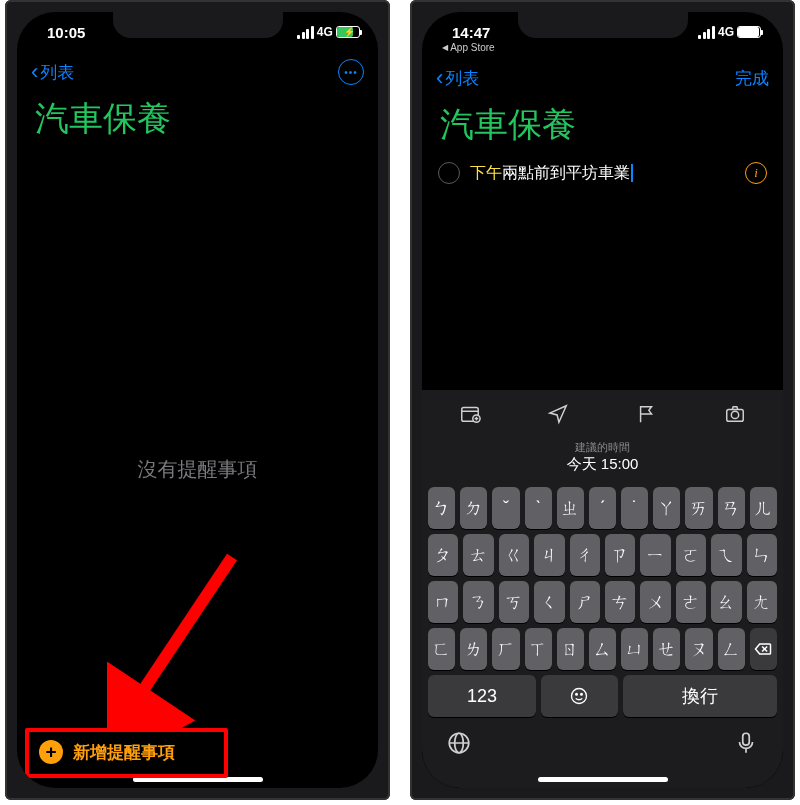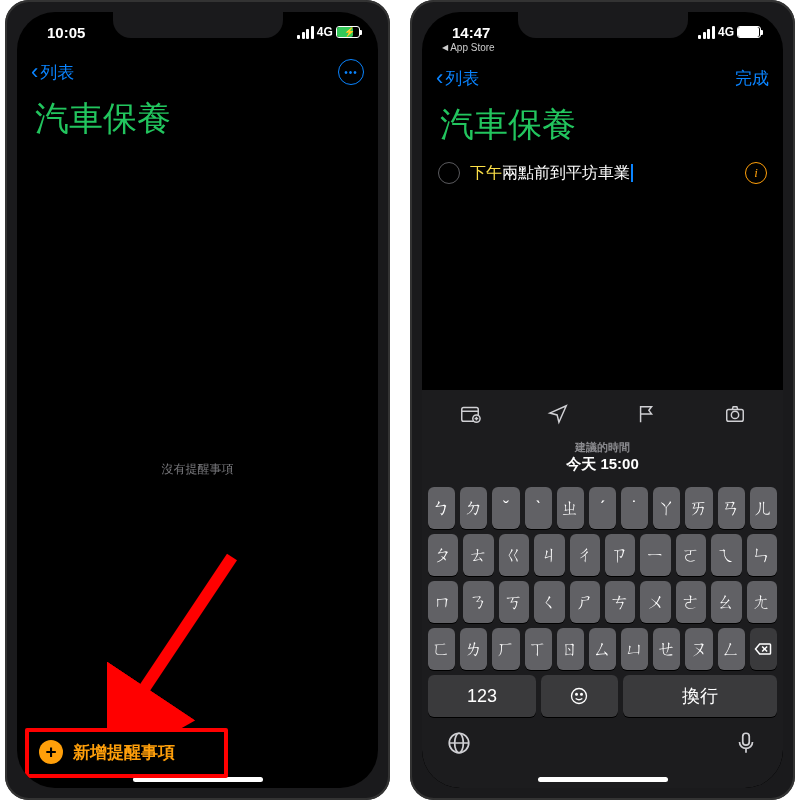--- a/index.html
+++ b/index.html
@@ -9,21 +9,21 @@
     display: flex;
     gap: 20px;
     padding: 0 5px;
     width: 800px;
     height: 805px;
   }
   .phone {
     width: 385px;
     height: 800px;
     background: #1a1a1c;
-    border-radius: 24px;
+    border-radius: 6px;
     padding: 12px;
     position: relative;
     box-shadow: inset 0 0 0 2px #333;
   }
   .screen {
     width: 100%;
     height: 100%;
     background: #000;
     border-radius: 38px;
     overflow: hidden;
@@ -92,21 +92,21 @@
     font-weight:400;
     padding: 4px 18px 8px;
   }
 
   .empty-placeholder {
     flex:1;
     display:flex;
     align-items:center;
     justify-content:center;
     color:#7a7a7e;
-    font-size:12px;
+    font-size:20px;
   }
 
   .bottom-add {
     position:absolute;
     bottom:14px; left:12px; right:12px;
     height:44px;
     display:flex;
     align-items:center;
     gap:10px;
     color:#ff9f0a;
@@ -178,21 +178,20 @@
     justify-content:space-around;
     align-items:center;
     height:40px;
     color:#d0d0d4;
   }
   .kb-toolbar svg { width:22px; height:22px; stroke:#d0d0d4; fill:none; stroke-width:1.6; }
   .suggestion {
     text-align:center;
     padding:4px 0 8px;
     color:#fff;
-    font-weight:bold;
   }
   .suggestion .label { font-size:11px; color:#8a8a8e; }
   .suggestion .value { font-size:15px; }
   .kb-row {
     display:flex;
     gap:5px;
     margin:5px 2px;
     justify-content:center;
   }
   .key {

